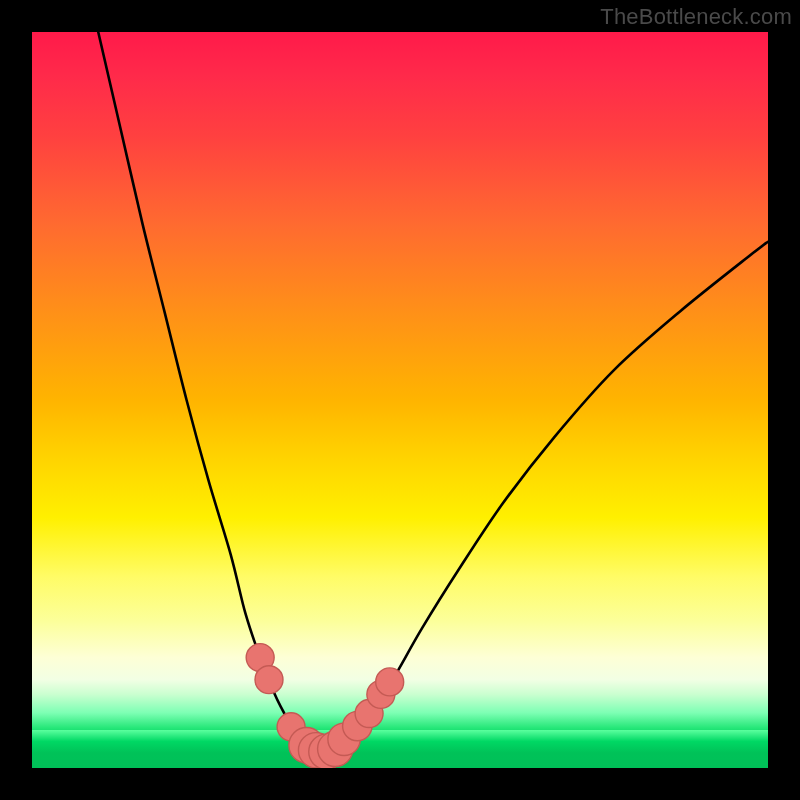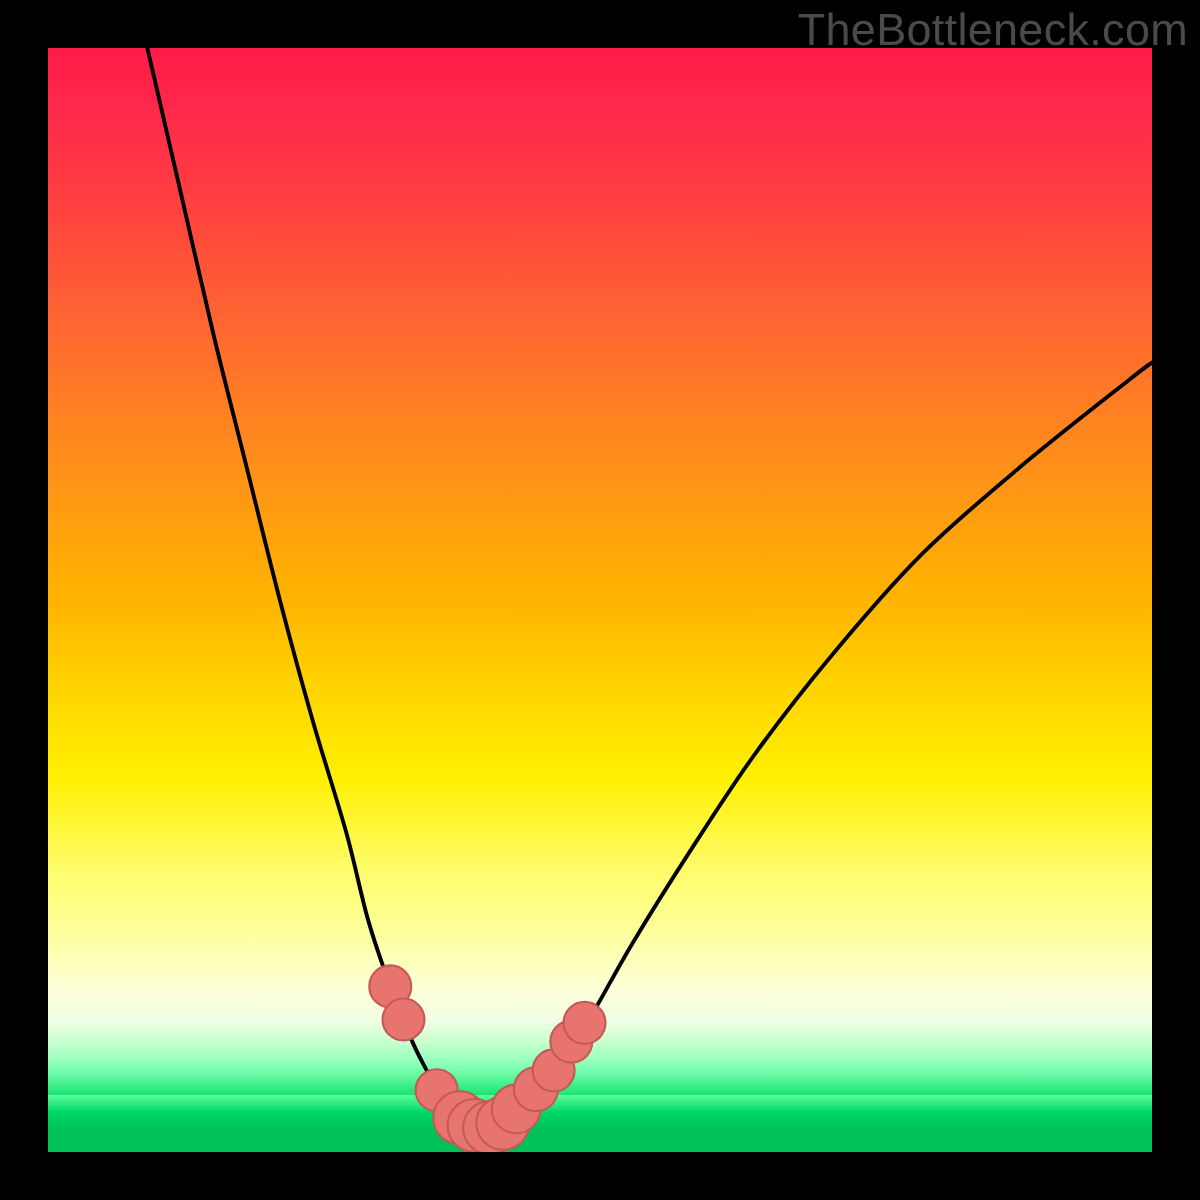--- a/index.html
+++ b/index.html
@@ -65,21 +65,21 @@
     left: 0; top: 0;
     width: 736px;
     height: 736px;
     overflow: visible;
   }
   .watermark {
     position: absolute;
     top: 4px;
     right: 8px;
     color: #4a4a4a;
-    font-size: 30px;
+    font-size: 22px;
     font-weight: 500;
     letter-spacing: 0.2px;
     user-select: none;
     text-align: center;
   }
 </style>
 </head>
 <body>
 
 <div class="outer">

